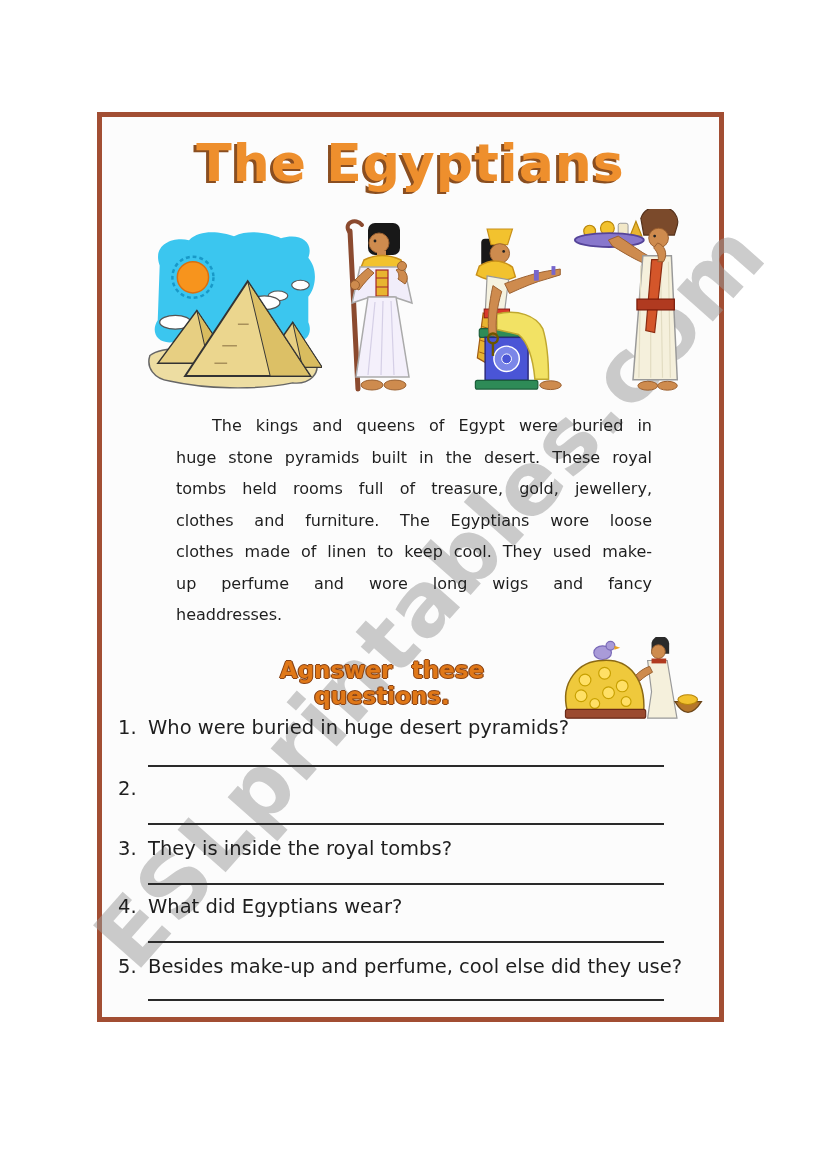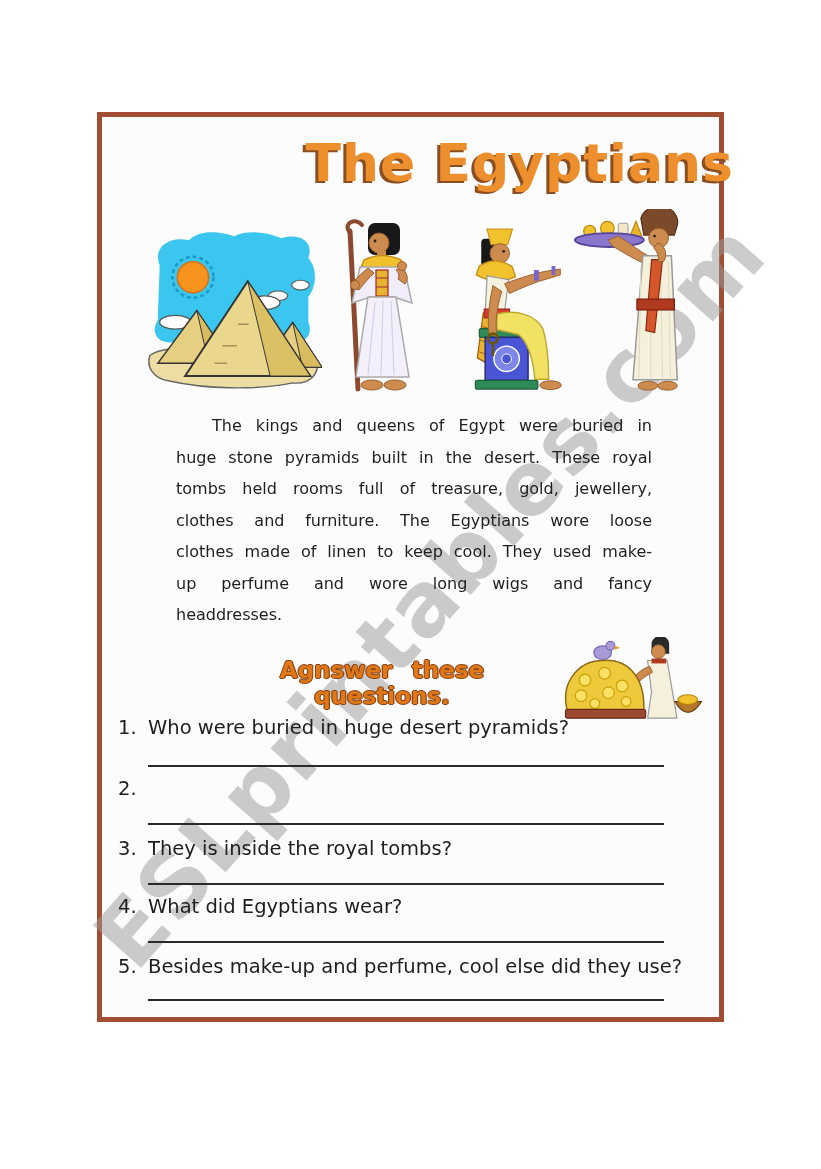--- a/index.html
+++ b/index.html
@@ -12,21 +12,21 @@
     border:5px solid #A24E33;background:#FCFCFC;
   }
   .watermark{
     position:absolute;left:328px;top:478px;
     transform:translate(-50%,-50%) rotate(-48.5deg);
     font-size:88px;font-weight:bold;letter-spacing:2px;white-space:nowrap;
     color:#9a9a9a;opacity:0.5;z-index:1;pointer-events:none;
   }
   .content{position:absolute;inset:0;z-index:2;}
   .title{
-    position:absolute;top:16px;left:15px;width:100%;text-align:right;
+    position:absolute;top:16px;left:0;width:100%;text-align:center;
     font-size:52px;font-weight:bold;letter-spacing:1px;color:#EE8F2D;
     text-shadow:-3px 2px 0 #8a4e20;
   }
   .fig{position:absolute;}
   .passage{
     position:absolute;top:293px;left:74px;width:476px;
     font-size:16px;line-height:31.5px;color:#1e1e1e;
     text-align:justify;text-align-last:justify;word-spacing:0.3em;
     text-indent:36px;
   }

